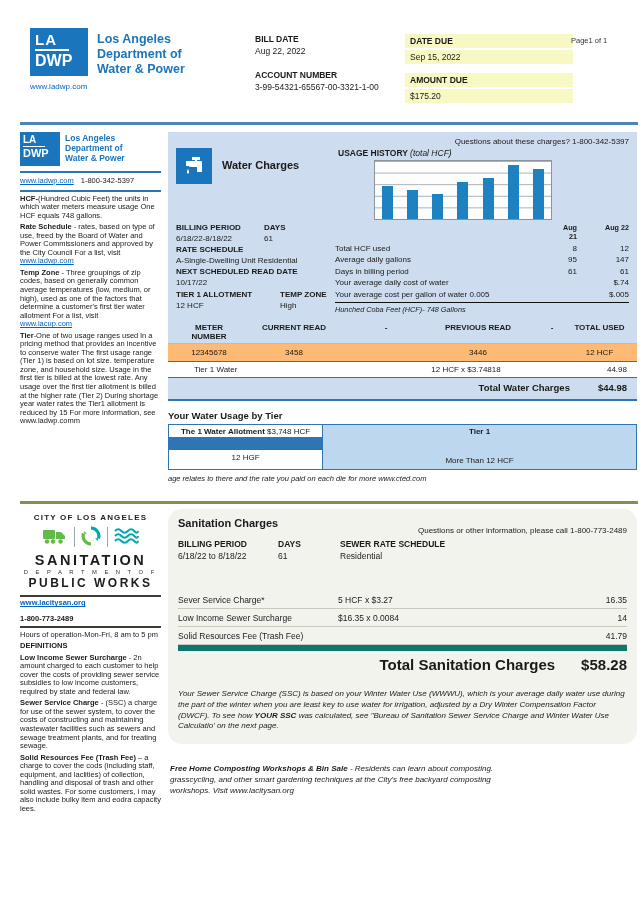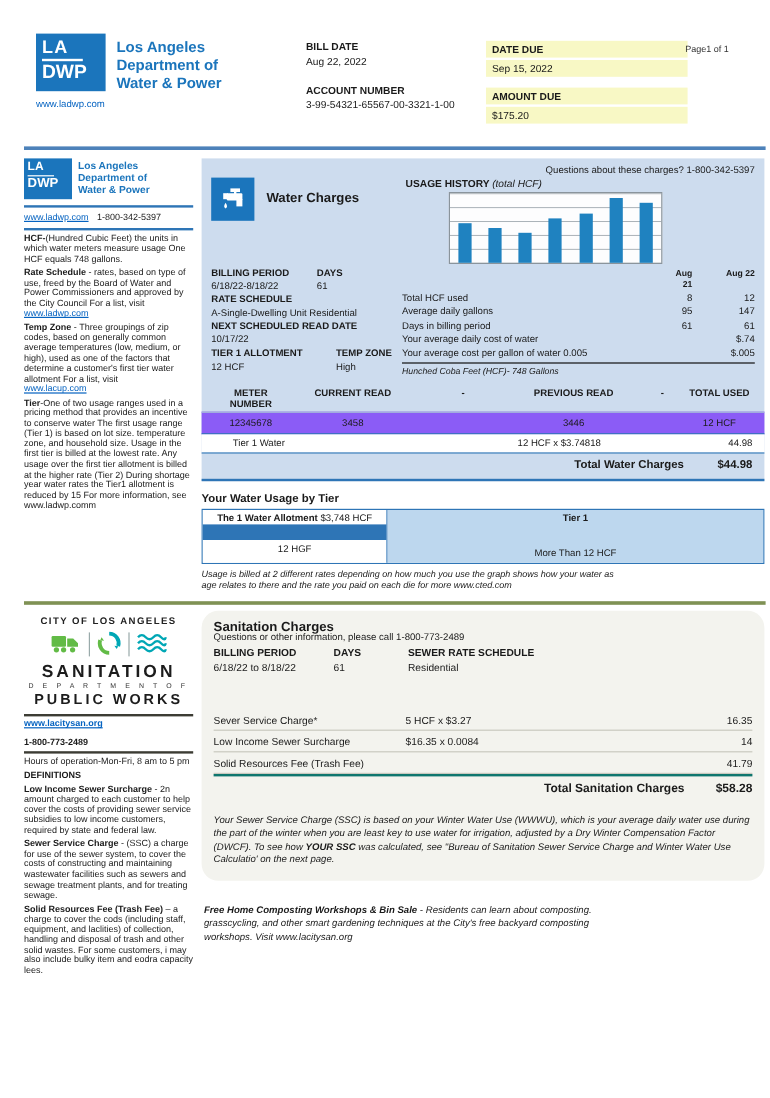--- a/index.html
+++ b/index.html
@@ -66,21 +66,21 @@
   .st-c2 { width:52px; }
   .st-row { display:flex; margin-top:2.5px; }
   .st-lbl { flex:1; }
   .st-v1 { width:46px; text-align:right; }
   .st-v2 { width:52px; text-align:right; }
   .st-sep { border-bottom:1.5px solid #111; margin-top:3px; }
   .st-foot { font-style:italic; font-size:7.3px; margin-top:2px; }
 
   .mt { margin:7px -8px 0; font-size:8px; }
   .mt-head { display:grid; grid-template-columns:62px 108px 76px 108px 40px 1fr; font-weight:bold; padding:2px 10px; text-align:center; }
-  .mt-row { display:grid; grid-template-columns:62px 108px 76px 108px 40px 1fr; background:#8b5cf6; border-top:1px solid #a9c0d8; border-bottom:1px solid #2e75b6; padding:4px 10px; text-align:center; }
+  .mt-row { display:grid; grid-template-columns:62px 108px 76px 108px 40px 1fr; background:#fdba74; border-top:1px solid #a9c0d8; border-bottom:1px solid #2e75b6; padding:4px 10px; text-align:center; }
   .mt-tier { display:grid; grid-template-columns:1fr 150px 86px; background:#fff; border-bottom:1px solid #2e75b6; padding:3px 10px; }
   .mt-tier .tl { padding-left:16px; }
   .mt-tier .tc { text-align:center; }
   .mt-tier .ta { text-align:right; }
   .mt-total { display:flex; justify-content:flex-end; gap:28px; font-weight:bold; font-size:9.5px; padding:4px 10px 6px; }
 
   .tier-sec { margin-top:9px; }
   .tier-h { font-weight:bold; font-size:9.5px; margin-bottom:3px; }
   .tier-tbl { display:flex; border:1px solid #2e75b6; height:46px; }
   .t1 { width:33%; border-right:1px solid #2e75b6; background:#fff; text-align:center; font-size:8px; display:flex; flex-direction:column; }
@@ -106,28 +106,28 @@
   .san-pw { font-size:12px; font-weight:bold; letter-spacing:2.5px; color:#1c1c1c; }
   .sb2-rule { height:2px; background:#3c3c34; margin:5px 0 2px; }
   .sb2-rule.b { margin:2px 0 3px; }
   .san-linkrow { display:flex; gap:7px; align-items:baseline; font-weight:bold;flex-direction:column; }
   .hours { margin-top:1px; }
   .defs-title { font-weight:bold; margin-top:3px; }
 
   .main-san { flex:1; display:flex; flex-direction:column; }
   .san-panel { background:#f3f3ee; padding:8px 10px 12px;border-radius:14px; }
   .sp-title { font-weight:bold; font-size:11px; }
-  .sp-q { font-size:8px; margin-top:-3px; }
+  .sp-q { text-align:right; font-size:8px; margin-top:-3px; }
   .sp-heads { display:grid; grid-template-columns:100px 62px 1fr; font-weight:bold; font-size:8.5px; margin-top:4px; }
   .sp-vals { display:grid; grid-template-columns:100px 62px 1fr; font-size:8.5px; margin-top:2px; }
   .sp-gap { height:30px; }
   .chg { display:grid; grid-template-columns:160px 1fr 70px; font-size:8.5px; padding:3.5px 0; border-bottom:1px solid #c9c9bf; }
   .chg:first-of-type { border-top:1px solid #c9c9bf; }
   .chg .ca { text-align:right; }
-  .chg-total { display:flex; justify-content:flex-end; gap:26px; font-weight:bold; font-size:10px; border-top:2px solid #0f766e; padding:5px 0 2px; }
+  .chg-total { display:flex; justify-content:flex-end; gap:26px; font-weight:bold; font-size:15px; border-top:6px solid #0f766e; padding:5px 0 2px; }
   .ssc-note { font-style:italic; font-size:8px; line-height:1.35; margin-top:14px; }
   .ssc-note b { font-weight:bold; }
   .composting { font-style:italic; font-size:8px; line-height:1.35; margin:20px 0 0 2px; max-width:345px; }
   .composting b { font-weight:bold; }
 </style>
 </head>
 <body>
 
 <div class="page">
 
@@ -322,21 +322,20 @@
             <div class="t1-label"><b>The 1 Water Allotment</b><span> $3,748 HCF</span></div>
             <div class="t1-fill"></div>
             <div class="t1-val">12 HGF</div>
           </div>
           <div class="t2">
             <div class="t2-label">Tier 1</div>
             <div>More Than 12 HCF</div>
           </div>
         </div>
         <div class="tier-cap">
-          <div>Usage is billed at 2 different rates depending on how much you use the graph shows how your water as</div>
           <div>age  relates to there and the rate you paid on each die for more www.cted.com</div>
         </div>
       </section>
     </main>
   </div>
 
   <div class="green-rule"></div>
 
   <div class="row-san">
     <aside class="sb">

